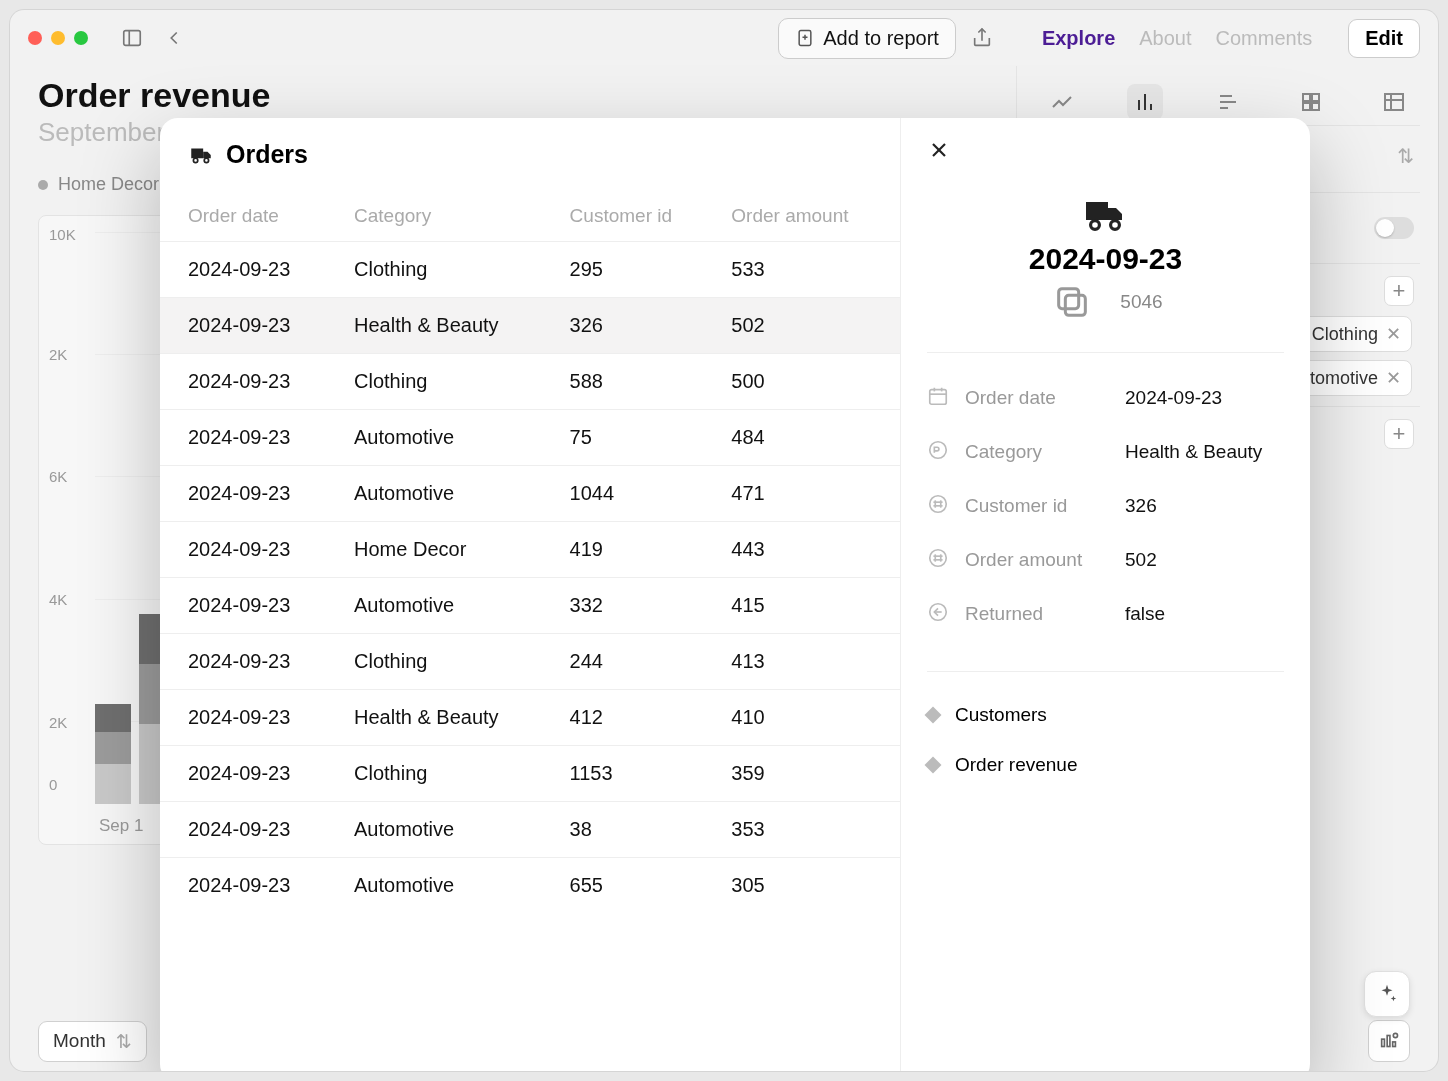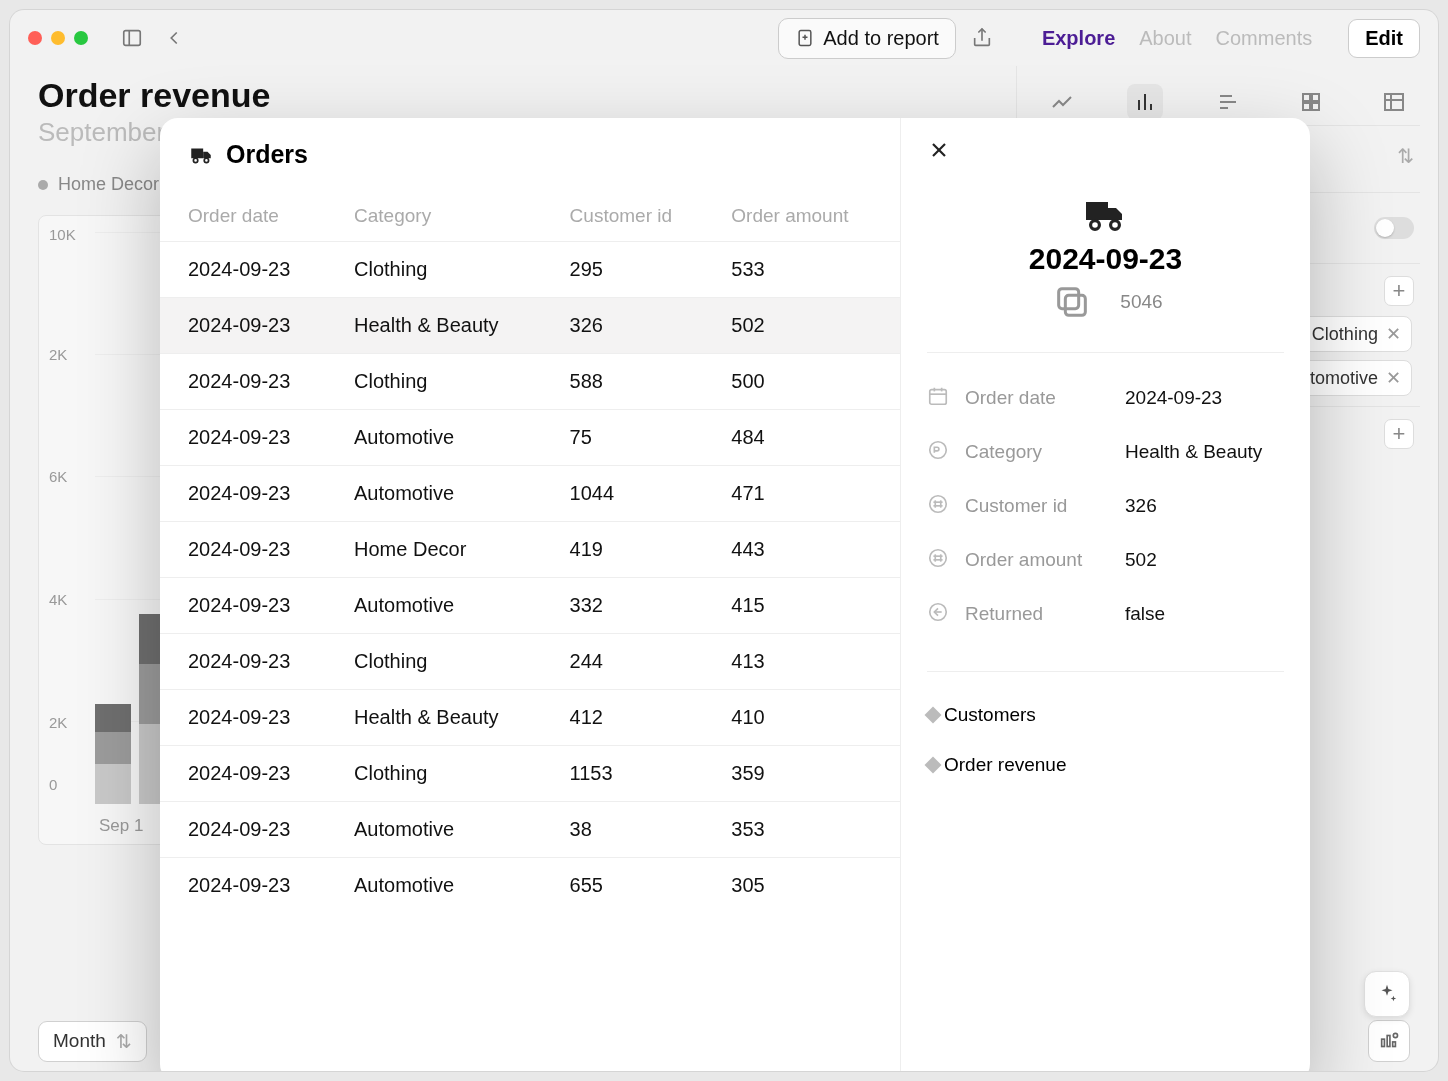--- a/index.html
+++ b/index.html
@@ -177,21 +177,21 @@
 .detail-head svg{width:48px;height:40px;color:#333;}
 .detail-title{font-size:30px;font-weight:700;}
 .detail-id{display:flex;align-items:center;gap:24px;color:#888;font-size:19px;}
 .detail-sep{border:none;border-top:1px solid #eee;margin:30px 0 18px;}
 .kv{display:flex;align-items:center;padding:14px 0;}
 .kv .ic{width:26px;height:26px;color:#bbb;margin-right:12px;flex-shrink:0;}
 .kv .ic svg{width:22px;height:22px;stroke:currentColor;fill:none;stroke-width:1.8;}
 .kv .k{color:#999;font-size:19px;width:160px;}
 .kv .v{color:#111;font-size:19px;}
 .metrics-h{font-weight:700;font-size:19px;margin-top:18px;}
-.metric{display:flex;align-items:center;gap:5px;padding:14px 0;font-size:19px;}
+.metric{display:flex;align-items:center;gap:16px;padding:14px 0;font-size:19px;}
 .metric .dm{width:12px;height:12px;transform:rotate(45deg);background:#bbb;}
 
 </style>
 </head>
 <body>
 
 <div class="app-window">
 
   <div class="titlebar">
     <div class="traffic-lights">

